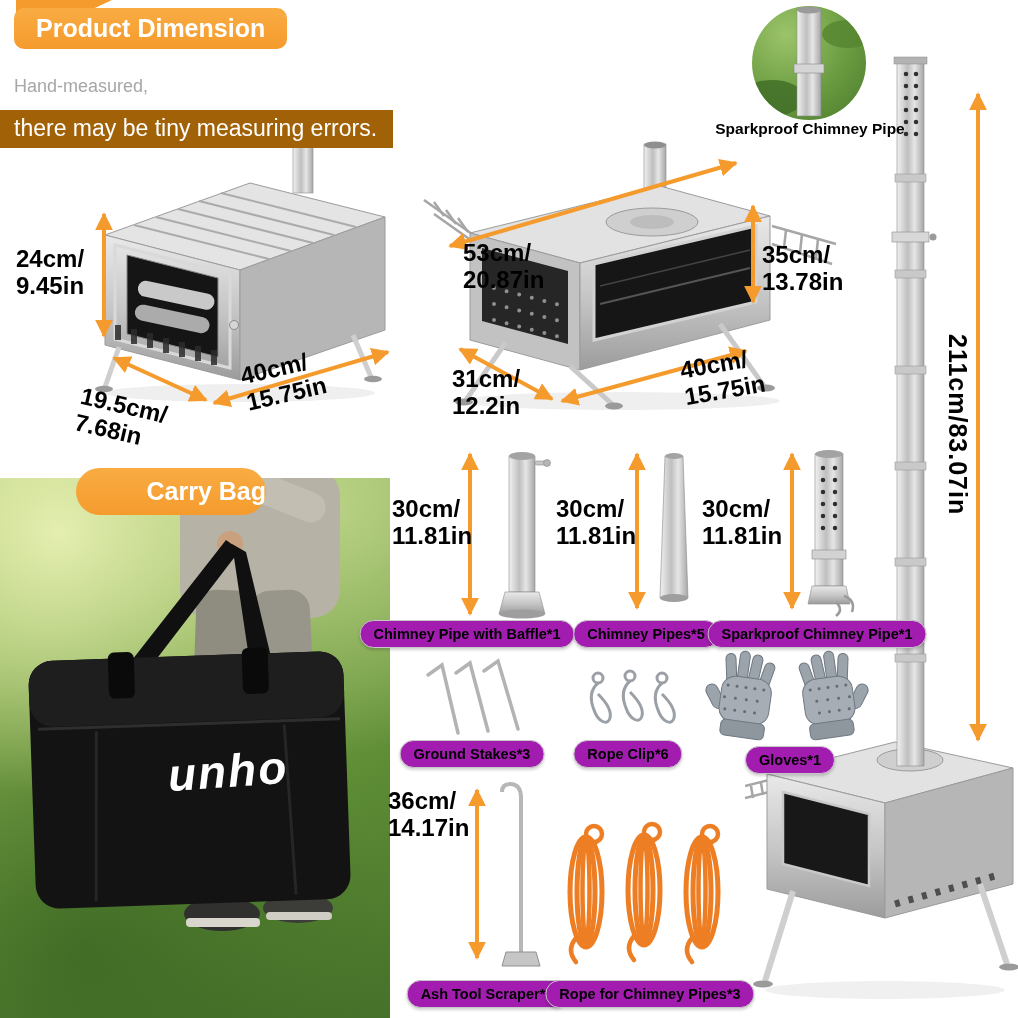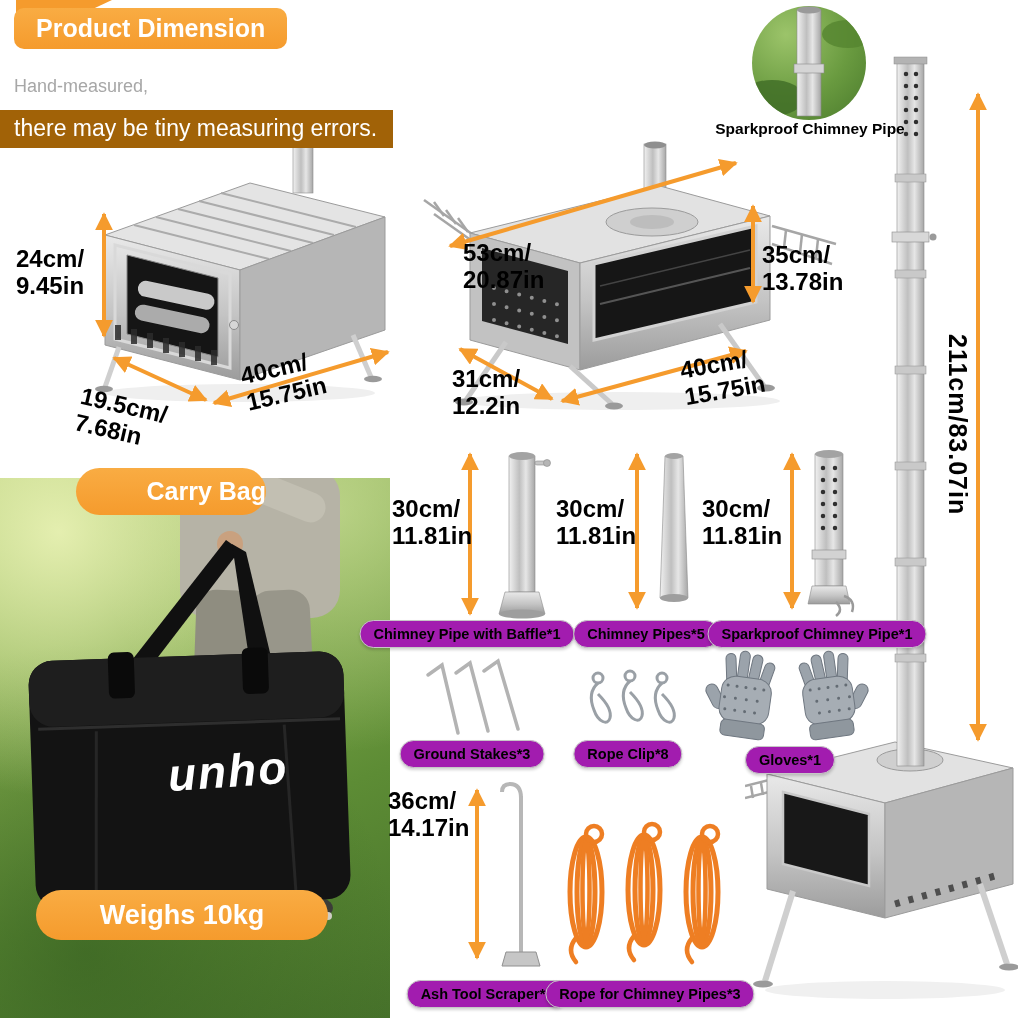--- a/index.html
+++ b/index.html
@@ -368,21 +368,20 @@
 11.81in</div>
   <div class="dim" style="left:702px;top:496px">30cm/
 11.81in</div>
   <div class="dim" style="left:388px;top:788px">36cm/
 14.17in</div>
 
   <div class="pill" style="left:467px;top:620px">Chimney Pipe with Baffle*1</div>
   <div class="pill" style="left:646px;top:620px">Chimney Pipes*5</div>
   <div class="pill" style="left:817px;top:620px">Sparkproof Chimney Pipe*1</div>
   <div class="pill" style="left:472px;top:740px">Ground Stakes*3</div>
-  <div class="pill" style="left:628px;top:740px">Rope Clip*8</div>
+  <div class="pill" style="left:628px;top:740px">Rope Clip*6</div>
   <div class="pill" style="left:790px;top:746px">Gloves*1</div>
   <div class="pill" style="left:487px;top:980px">Ash Tool Scraper*1</div>
   <div class="pill" style="left:650px;top:980px">Rope for Chimney Pipes*3</div>
 
   <div class="badge carry-badge">Carry Bag</div>
-  <div class="badge weight-badge">Weighs 10kg</div>
 
 </div>
 
 </body></html>

